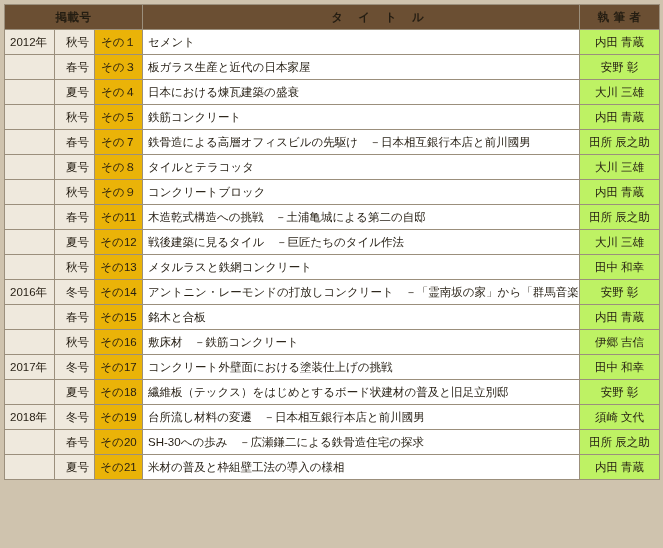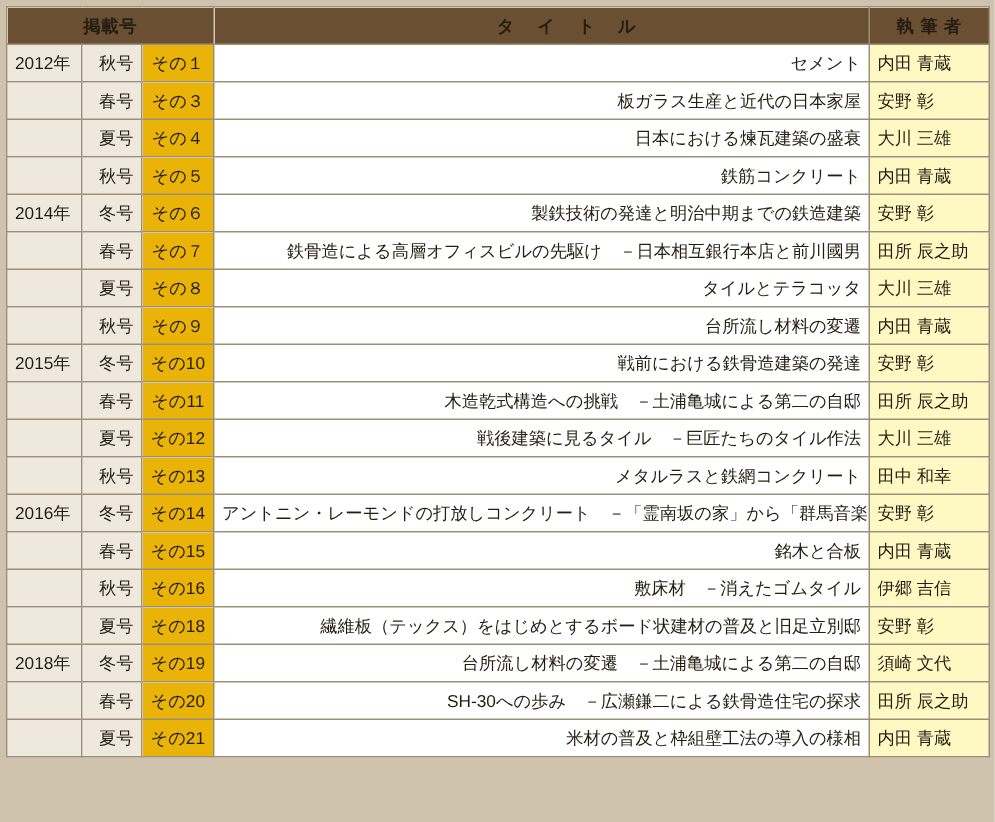--- a/index.html
+++ b/index.html
@@ -69,26 +69,26 @@
     background: #efe9dd;
     text-align: right;
   }
   td.no {
     background: #eab308;
     text-align: center;
     padding-left: 6px;
   }
   td.title {
     background: #ffffff;
-    text-align: right;
+    text-align: left;
     padding-left: 7px;
   }
   td.author {
-    background: #fef9c3;
-    text-align: left;
+    background: #bef264;
+    text-align: center;
     padding-left: 6px;
   }
 </style>
 </head>
 <body>
 
 <div class="sheet">
   <table class="listing">
     <colgroup>
       <col class="c-year">
@@ -127,53 +127,39 @@
         <td class="author">大川 三雄</td>
       </tr>
       <tr>
         <td class="year empty"></td>
         <td class="season">秋号</td>
         <td class="no">その５</td>
         <td class="title">鉄筋コンクリート</td>
         <td class="author">内田 青蔵</td>
       </tr>
       <tr>
-        <td class="year">2014年</td>
-        <td class="season">冬号</td>
-        <td class="no">その６</td>
-        <td class="title">製鉄技術の発達と明治中期までの鉄造建築</td>
-        <td class="author">安野 彰</td>
-      </tr>
-      <tr>
         <td class="year empty"></td>
         <td class="season">春号</td>
         <td class="no">その７</td>
         <td class="title">鉄骨造による高層オフィスビルの先駆け　－日本相互銀行本店と前川國男</td>
         <td class="author">田所 辰之助</td>
       </tr>
       <tr>
         <td class="year empty"></td>
         <td class="season">夏号</td>
         <td class="no">その８</td>
         <td class="title">タイルとテラコッタ</td>
         <td class="author">大川 三雄</td>
       </tr>
       <tr>
         <td class="year empty"></td>
         <td class="season">秋号</td>
         <td class="no">その９</td>
-        <td class="title">台所流し材料の変遷</td>
-        <td class="author">内田 青蔵</td>
-      </tr>
-      <tr>
-        <td class="year">2015年</td>
-        <td class="season">冬号</td>
-        <td class="no">その10</td>
-        <td class="title">戦前における鉄骨造建築の発達</td>
-        <td class="author">安野 彰</td>
+        <td class="title">コンクリートブロック</td>
+        <td class="author">内田 青蔵</td>
       </tr>
       <tr>
         <td class="year empty"></td>
         <td class="season">春号</td>
         <td class="no">その11</td>
         <td class="title">木造乾式構造への挑戦　－土浦亀城による第二の自邸</td>
         <td class="author">田所 辰之助</td>
       </tr>
       <tr>
         <td class="year empty"></td>
@@ -200,35 +186,42 @@
         <td class="year empty"></td>
         <td class="season">春号</td>
         <td class="no">その15</td>
         <td class="title">銘木と合板</td>
         <td class="author">内田 青蔵</td>
       </tr>
       <tr>
         <td class="year empty"></td>
         <td class="season">秋号</td>
         <td class="no">その16</td>
-        <td class="title">敷床材　－消えたゴムタイル</td>
+        <td class="title">敷床材　－鉄筋コンクリート</td>
         <td class="author">伊郷 吉信</td>
+      </tr>
+      <tr>
+        <td class="year">2017年</td>
+        <td class="season">冬号</td>
+        <td class="no">その17</td>
+        <td class="title">コンクリート外壁面における塗装仕上げの挑戦</td>
+        <td class="author">田中 和幸</td>
       </tr>
       <tr>
         <td class="year empty"></td>
         <td class="season">夏号</td>
         <td class="no">その18</td>
         <td class="title">繊維板（テックス）をはじめとするボード状建材の普及と旧足立別邸</td>
         <td class="author">安野 彰</td>
       </tr>
       <tr>
         <td class="year">2018年</td>
         <td class="season">冬号</td>
         <td class="no">その19</td>
-        <td class="title">台所流し材料の変遷　－土浦亀城による第二の自邸</td>
+        <td class="title">台所流し材料の変遷　－日本相互銀行本店と前川國男</td>
         <td class="author">須崎 文代</td>
       </tr>
       <tr>
         <td class="year empty"></td>
         <td class="season">春号</td>
         <td class="no">その20</td>
         <td class="title">SH-30への歩み　－広瀬鎌二による鉄骨造住宅の探求</td>
         <td class="author">田所 辰之助</td>
       </tr>
       <tr>

